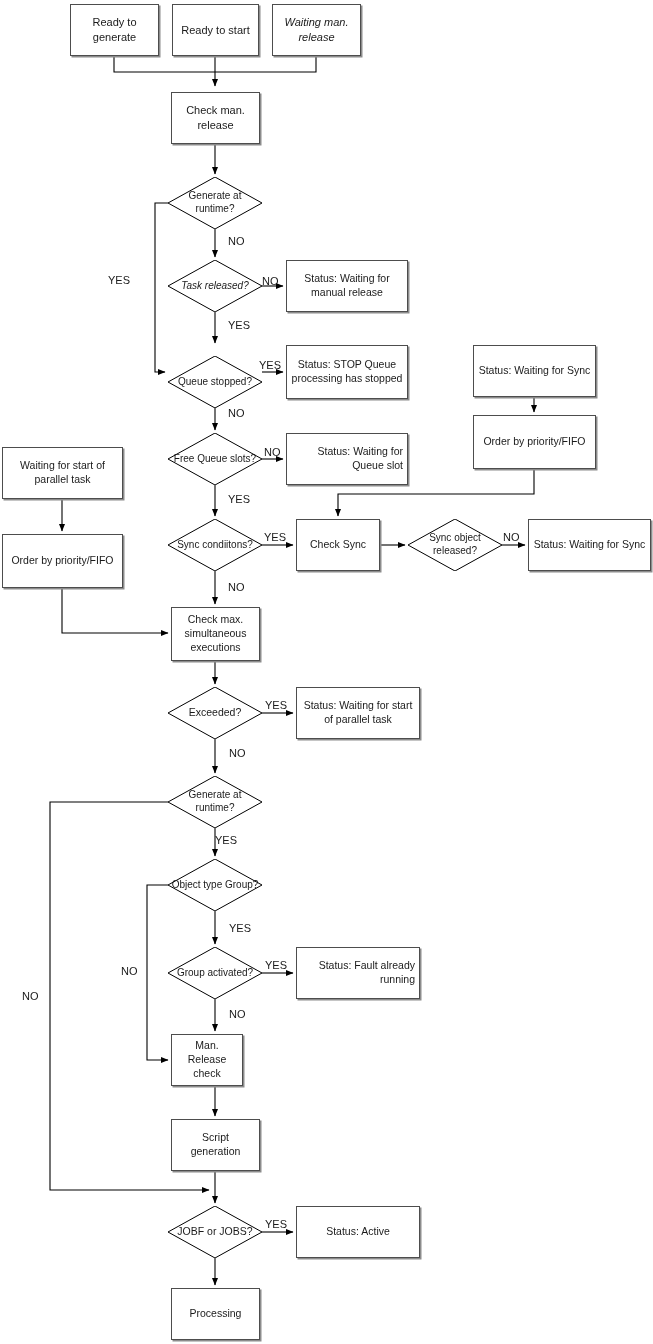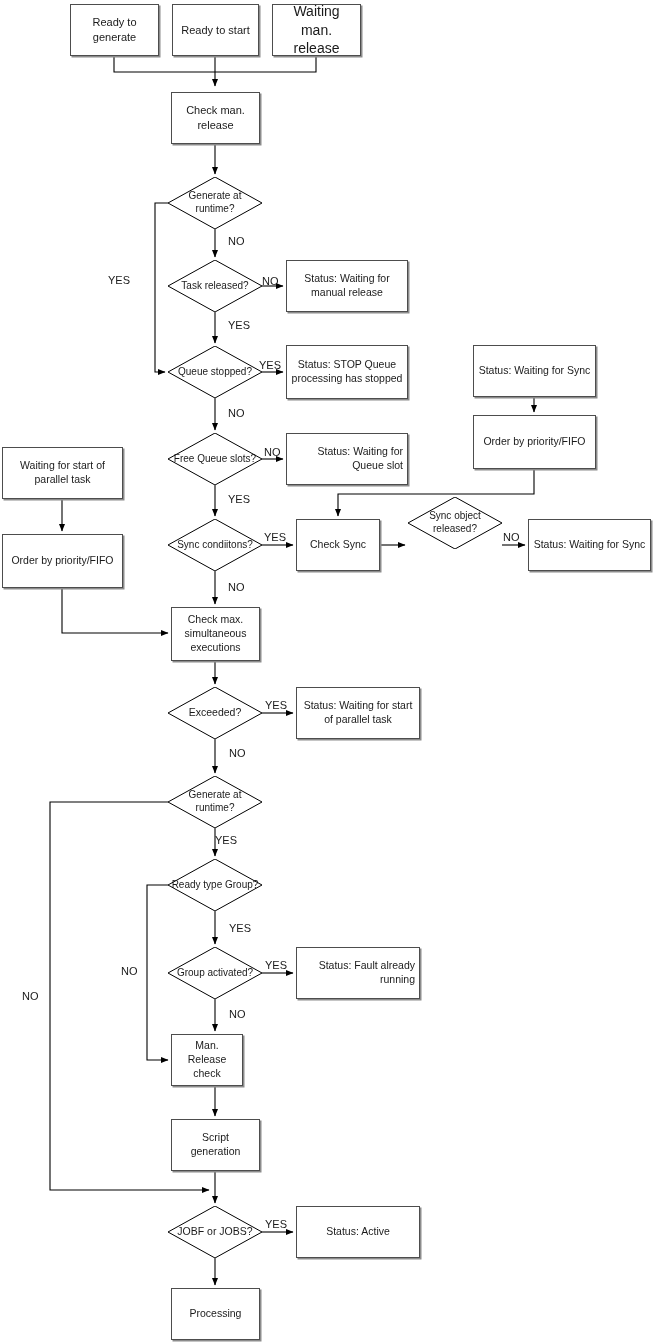--- a/index.html
+++ b/index.html
@@ -92,42 +92,42 @@
     </g>
   </svg>
 
   <div id="nodes">
       <div class="node box" style="left: 70px; top: 4px; width: 89px; height: 52px; font-size: 11px;">
         <span class="txt">Ready to generate</span>
       </div>
       <div class="node box" style="left: 172px; top: 4px; width: 87px; height: 52px; font-size: 11px;">
         <span class="txt">Ready to start</span>
       </div>
-      <div class="node box" style="left: 272px; top: 4px; width: 89px; height: 52px; font-size: 14px;">
+      <div class="node box" style="left: 272px; top: 4px; width: 89px; height: 52px; font-size: 11px; font-style: italic;">
         <span class="txt">Waiting man. release</span>
       </div>
       <div class="node box" style="left: 171px; top: 92px; width: 89px; height: 52px; font-size: 11px;">
         <span class="txt">Check man. release</span>
       </div>
       <div class="node diamond" style="left: 168px; top: 177px; width: 94px; height: 52px; font-size: 10px;">
         <svg class="dshape" viewBox="0 0 94 52" preserveAspectRatio="none">
           <polygon points="47,0 94,26 47,52 0,26" fill="#ffffff" stroke="#000" stroke-width="1"></polygon>
         </svg>
         <span class="txt">Generate at runtime?</span>
       </div>
-      <div class="node diamond" style="left: 168px; top: 260px; width: 94px; height: 52px; font-size: 10px;">
+      <div class="node diamond" style="left: 168px; top: 260px; width: 94px; height: 52px; font-size: 10px; font-style: italic;">
         <svg class="dshape" viewBox="0 0 94 52" preserveAspectRatio="none">
           <polygon points="47,0 94,26 47,52 0,26" fill="#ffffff" stroke="#000" stroke-width="1"></polygon>
         </svg>
         <span class="txt">Task released?</span>
       </div>
       <div class="node box" style="left: 286px; top: 260px; width: 122px; height: 52px; font-size: 10.5px;">
         <span class="txt">Status: Waiting for manual release</span>
       </div>
-      <div class="node diamond" style="left: 168px; top: 346px; width: 94px; height: 52px; font-size: 10px;">
+      <div class="node diamond" style="left: 168px; top: 356px; width: 94px; height: 52px; font-size: 10px;">
         <svg class="dshape" viewBox="0 0 94 52" preserveAspectRatio="none">
           <polygon points="47,0 94,26 47,52 0,26" fill="#ffffff" stroke="#000" stroke-width="1"></polygon>
         </svg>
         <span class="txt">Queue stopped?</span>
       </div>
       <div class="node box" style="left: 286px; top: 345px; width: 122px; height: 54px; font-size: 10.5px;">
         <span class="txt">Status: STOP Queue processing has stopped</span>
       </div>
       <div class="node diamond" style="left: 168px; top: 433px; width: 94px; height: 52px; font-size: 10px;">
         <svg class="dshape" viewBox="0 0 94 52" preserveAspectRatio="none">
@@ -152,21 +152,21 @@
       </div>
       <div class="node diamond" style="left: 168px; top: 519px; width: 94px; height: 52px; font-size: 10px;">
         <svg class="dshape" viewBox="0 0 94 52" preserveAspectRatio="none">
           <polygon points="47,0 94,26 47,52 0,26" fill="#ffffff" stroke="#000" stroke-width="1"></polygon>
         </svg>
         <span class="txt">Sync condiitons?</span>
       </div>
       <div class="node box" style="left: 296px; top: 519px; width: 84px; height: 52px; font-size: 10.5px;">
         <span class="txt">Check Sync</span>
       </div>
-      <div class="node diamond" style="left: 408px; top: 497px; width: 94px; height: 52px; font-size: 10px;">
+      <div class="node diamond" style="left: 408px; top: 519px; width: 94px; height: 52px; font-size: 10px;">
         <svg class="dshape" viewBox="0 0 94 52" preserveAspectRatio="none">
           <polygon points="47,0 94,26 47,52 0,26" fill="#ffffff" stroke="#000" stroke-width="1"></polygon>
         </svg>
         <span class="txt">Sync object released?</span>
       </div>
       <div class="node box" style="left: 528px; top: 519px; width: 123px; height: 52px; font-size: 10.5px;">
         <span class="txt">Status: Waiting for Sync</span>
       </div>
       <div class="node box" style="left: 171px; top: 607px; width: 89px; height: 54px; font-size: 10.5px;">
         <span class="txt">Check max. simultaneous executions</span>
@@ -183,21 +183,21 @@
       <div class="node diamond" style="left: 168px; top: 776px; width: 94px; height: 52px; font-size: 10px;">
         <svg class="dshape" viewBox="0 0 94 52" preserveAspectRatio="none">
           <polygon points="47,0 94,26 47,52 0,26" fill="#ffffff" stroke="#000" stroke-width="1"></polygon>
         </svg>
         <span class="txt">Generate at runtime?</span>
       </div>
       <div class="node diamond" style="left: 168px; top: 859px; width: 94px; height: 52px; font-size: 10px;">
         <svg class="dshape" viewBox="0 0 94 52" preserveAspectRatio="none">
           <polygon points="47,0 94,26 47,52 0,26" fill="#ffffff" stroke="#000" stroke-width="1"></polygon>
         </svg>
-        <span class="txt">Ready type Group?</span>
+        <span class="txt">Object type Group?</span>
       </div>
       <div class="node diamond" style="left: 168px; top: 947px; width: 94px; height: 52px; font-size: 10px;">
         <svg class="dshape" viewBox="0 0 94 52" preserveAspectRatio="none">
           <polygon points="47,0 94,26 47,52 0,26" fill="#ffffff" stroke="#000" stroke-width="1"></polygon>
         </svg>
         <span class="txt">Group activated?</span>
       </div>
       <div class="node box" style="left: 296px; top: 947px; width: 124px; height: 52px; font-size: 10.5px; text-align: right;">
         <span class="txt">Status: Fault already running</span>
       </div>

